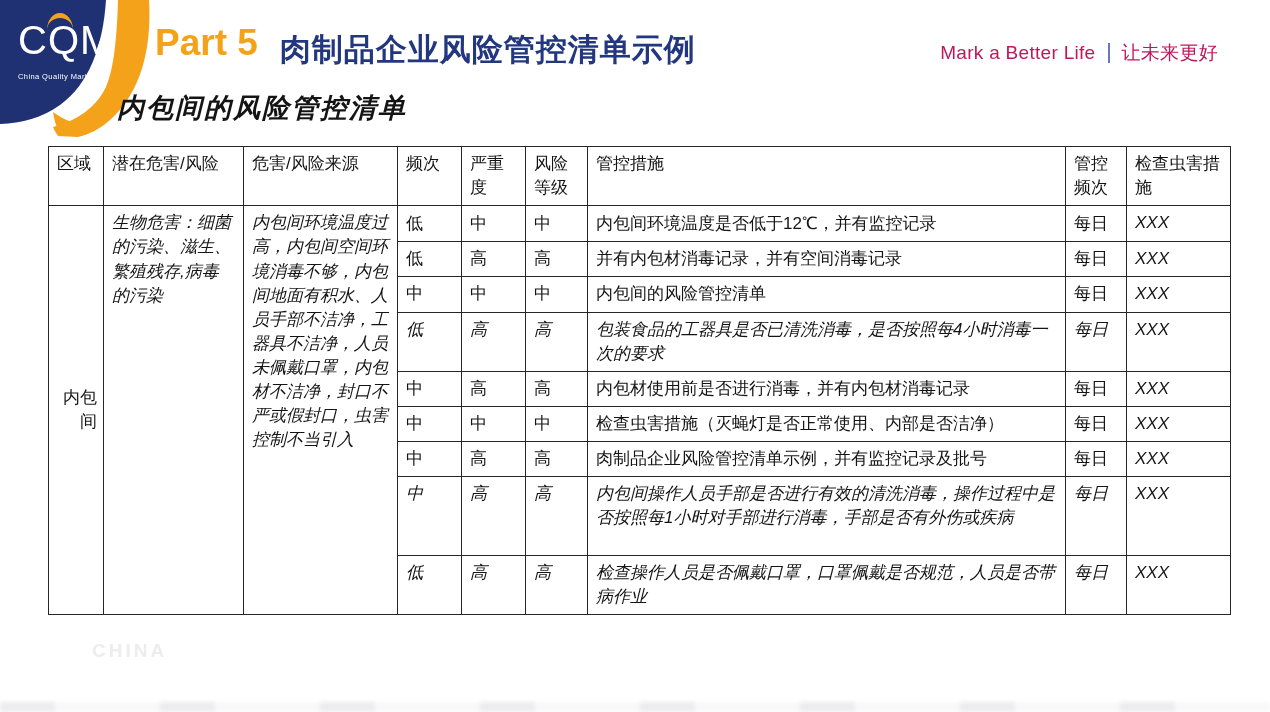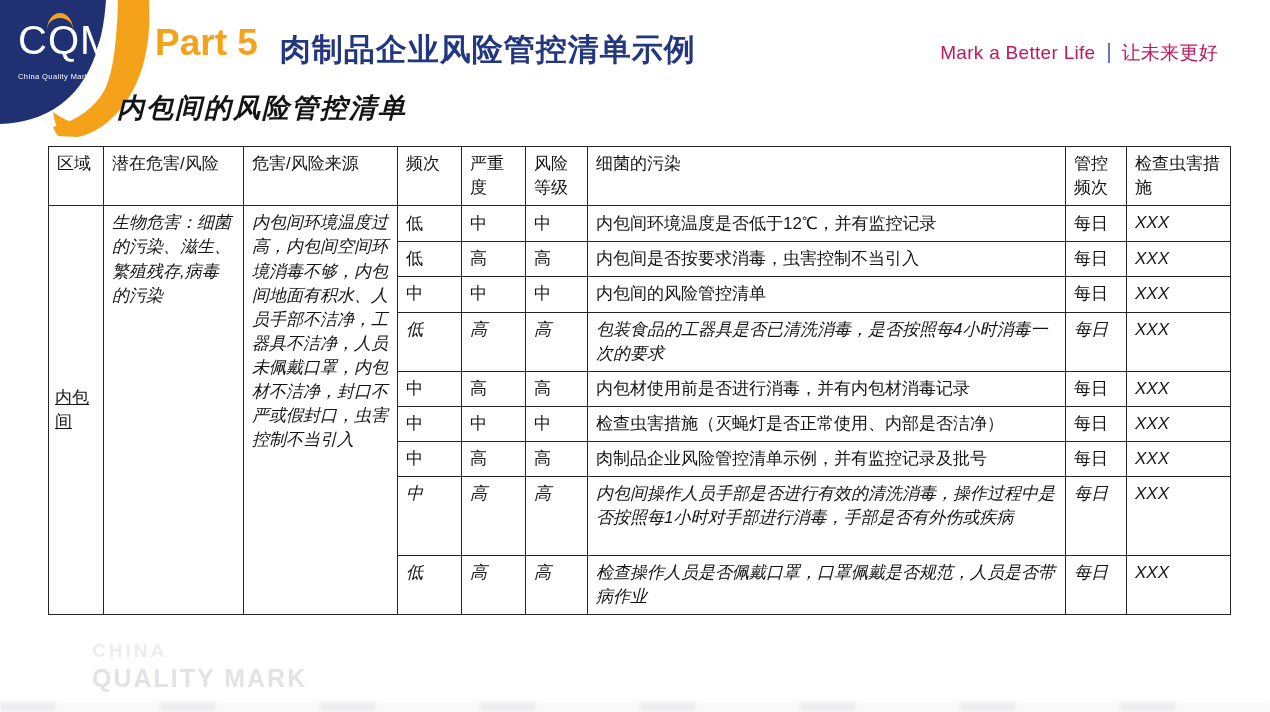--- a/index.html
+++ b/index.html
@@ -23,21 +23,21 @@
   .tagline .sep{display:inline-block;width:2px;height:20px;background:#6a77b5;margin:0 2px;}
   .subtitle{position:absolute;left:117px;top:90px;font-family:"Liberation Serif", serif;
     font-size:27px;font-weight:bold;color:#141414;letter-spacing:2px;font-style:italic;}
   
   .risk-table{position:absolute;left:48px;top:146px;border-collapse:collapse;table-layout:fixed;
     width:1182px;font-size:17px;color:#141414;}
   .risk-table th,.risk-table td{border:1.6px solid #262626;padding:5px 8px;line-height:1.42;
     vertical-align:middle;text-align:left;overflow:hidden;}
   .risk-table th{font-weight:normal;vertical-align:top;}
   .risk-table td.top{vertical-align:top;font-style:italic;}
-  .risk-table td.area-cell{text-align:left;vertical-align:middle;padding:4px 6px;text-decoration:underline;}
+  .risk-table td.area-cell{text-align:right;vertical-align:middle;padding:4px 6px;}
   .risk-table tr.hrow{height:54px;}
   .risk-table tr.r1{height:36px;} .risk-table tr.r2{height:34px;} .risk-table tr.r3{height:35px;}
   .risk-table tr.r4{height:54px;} .risk-table tr.r5{height:34px;} .risk-table tr.r6{height:31px;}
   .risk-table tr.r7{height:32px;} .risk-table tr.r8{height:79px;} .risk-table tr.r9{height:53px;}
   
   .watermark{position:absolute;left:92px;top:640px;user-select:none;}
   .wm1{font-size:19px;letter-spacing:3px;color:#ededf0;font-weight:bold;}
   .wm2{font-size:25px;letter-spacing:2px;color:#e2e2e7;font-weight:bold;margin-top:2px;}
   .bottom-band{position:absolute;left:0;top:702px;width:1270px;height:10px;
     background:repeating-linear-gradient(90deg,#e7e7ea 0 55px,#f7f7f8 55px 160px);
@@ -87,40 +87,40 @@
       <col style="width:104px">
   </colgroup>
   <tbody>
       <tr class="hrow">
     <th>区域</th>
     <th>潜在危害/风险</th>
     <th>危害/风险来源</th>
     <th>频次</th>
     <th>严重度</th>
     <th>风险等级</th>
-    <th>细菌的污染</th>
+    <th>管控措施</th>
     <th>管控频次</th>
     <th>检查虫害措施</th>
   </tr>
   <tr class="r1">
     <td class="area-cell" rowspan="9">内包间</td>
     <td class="top" rowspan="9">生物危害：细菌的污染、滋生、繁殖残存,病毒的污染</td>
     <td class="top" rowspan="9">内包间环境温度过高，内包间空间环境消毒不够，内包间地面有积水、人员手部不洁净，工器具不洁净，人员未佩戴口罩，内包材不洁净，封口不严或假封口，虫害控制不当引入</td>
     <td>低</td>
     <td>中</td>
     <td>中</td>
     <td>内包间环境温度是否低于12℃，并有监控记录</td>
     <td>每日</td>
     <td class="top">XXX</td>
   </tr>
   <tr class="r2">
     <td>低</td>
     <td>高</td>
     <td>高</td>
-    <td>内包间是否按要求消毒，虫害控制不当引入</td>
+    <td>并有内包材消毒记录，并有空间消毒记录</td>
     <td>每日</td>
     <td class="top">XXX</td>
   </tr>
   <tr class="r3">
     <td>中</td>
     <td>中</td>
     <td>中</td>
     <td>内包间的风险管控清单</td>
     <td>每日</td>
     <td class="top">XXX</td>
@@ -171,16 +171,15 @@
     <td class="top">高</td>
     <td class="top">检查操作人员是否佩戴口罩，口罩佩戴是否规范，人员是否带病作业</td>
     <td class="top">每日</td>
     <td class="top">XXX</td>
   </tr>
 </tbody>
   </table>
 
 <div class="watermark">
   <div class="wm1">CHINA</div>
-  <div class="wm2">QUALITY MARK</div>
 </div>
 
 <div class="bottom-band"></div>
 
 </body></html>

